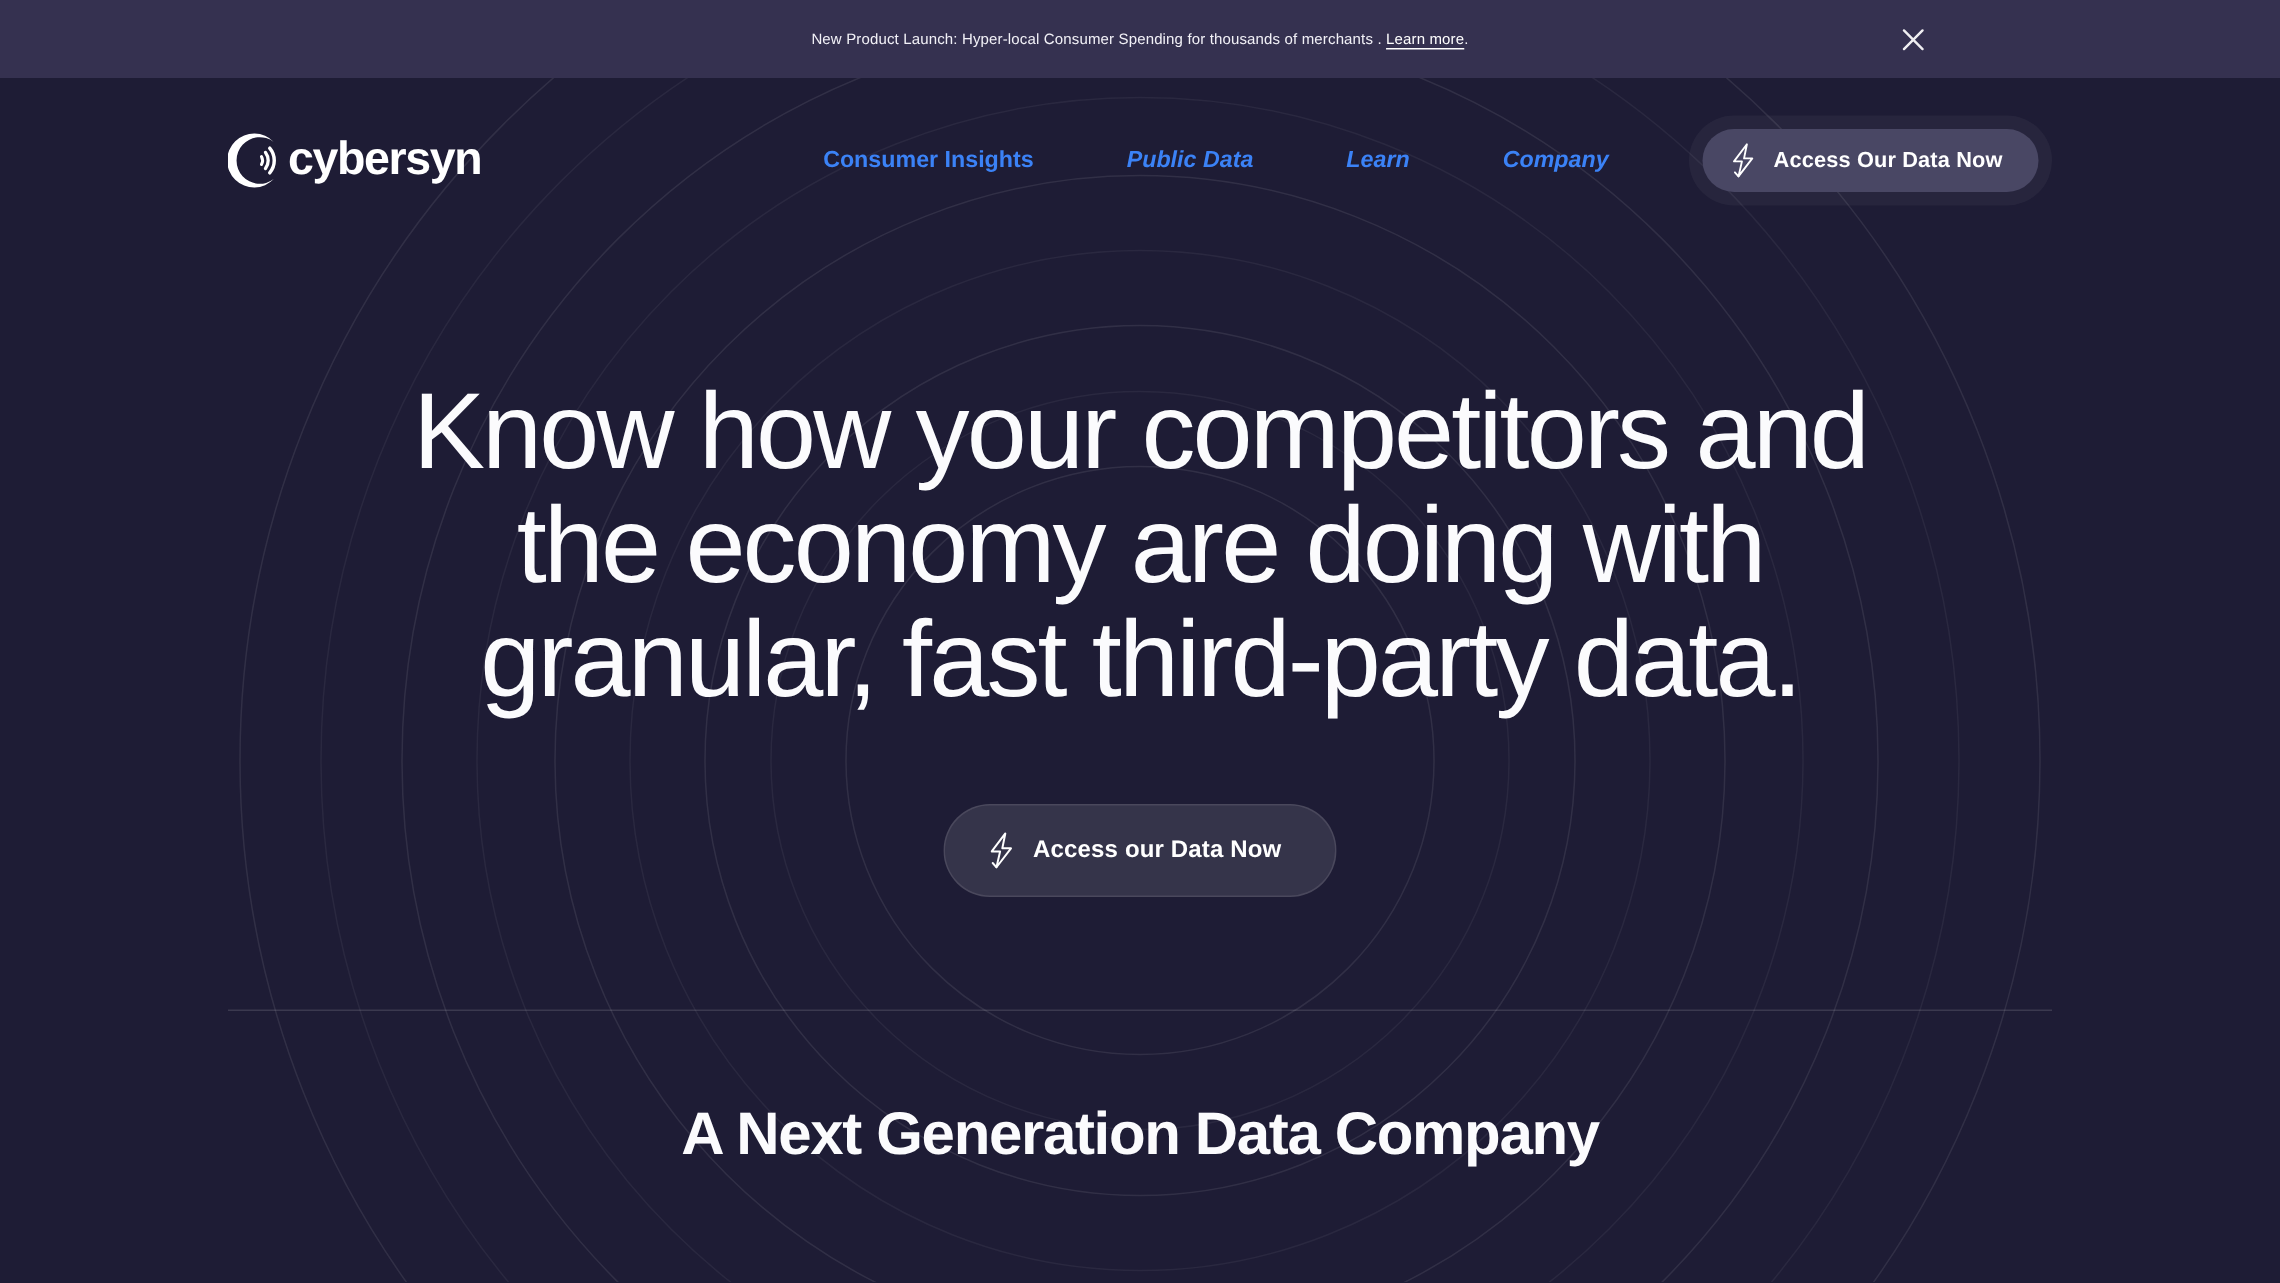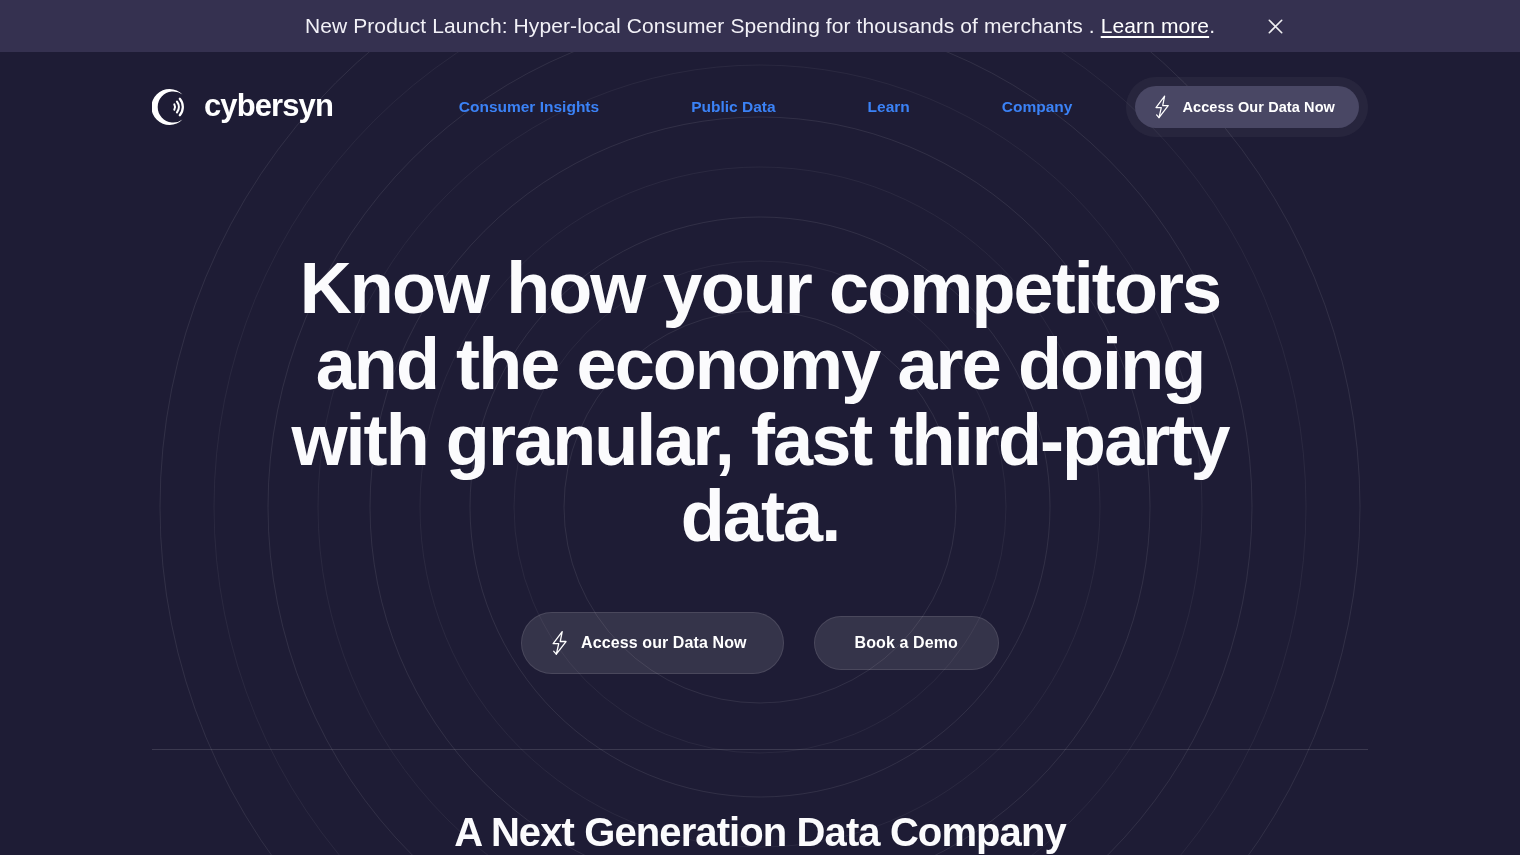--- a/index.html
+++ b/index.html
@@ -22,21 +22,21 @@
     position: relative;
     height: 52px;
     width: 100%;
     background: #353150;
     display: flex;
     align-items: center;
     justify-content: center;
     z-index: 30;
   }
   .banner-text {
-    font-size: 21px;
+    font-size: 10px;
     color: #f2f1f7;
     letter-spacing: 0.1px;
     white-space: nowrap;
   }
   .banner-link {
     color: #ffffff;
     text-decoration: underline;
     text-underline-offset: 3px;
     cursor: pointer;
   }
@@ -80,21 +80,20 @@
     position: relative;
     z-index: 10;
     height: 110px;
     display: flex;
     align-items: center;
     padding: 0 152px;
   }
   .logo {
     display: flex;
     align-items: center;
-    gap: 12px;
     cursor: pointer;
     margin-right: auto;
   }
   .logo-mark { width: 40px; height: 40px; display: block; }
   .logo-word {
     font-size: 31px;
     font-weight: 700;
     letter-spacing: -0.9px;
     color: #ffffff;
     line-height: 1;
@@ -108,21 +107,21 @@
     margin-right: 54px;
   }
   .nav-item {
     font-size: 15.5px;
     font-weight: 700;
     color: #3b82f6;
     cursor: pointer;
     white-space: nowrap;
     padding: 8px 0;
   }
-  .nav-item + .nav-item { margin-left: 92px; }
+  .nav-item + .nav-item { margin-left: 62px; font-style: italic; }
 
   
   .cta-ring {
     padding: 9px;
     border-radius: 999px;
     background: rgba(255,255,255,0.045);
     display: inline-flex;
     cursor: pointer;
   }
   .cta-pill {
@@ -144,21 +143,21 @@
   
   .hero {
     position: relative;
     z-index: 5;
     padding-top: 88px;
     text-align: center;
   }
   .hero h1 {
     font-size: 72px;
     line-height: 76px;
-    font-weight: 700;
+    font-weight: 400;
     letter-spacing: -1.9px;
     color: #fbfbfd;
     max-width: 1020px;
     margin: 0 auto;
   }
   .hero-actions {
     margin-top: 58px;
     display: flex;
     justify-content: center;
     align-items: center;
@@ -277,23 +276,20 @@
 
     <div class="hero-actions">
       <div class="btn btn-primary">
         <svg class="bolt" width="20" height="26" viewBox="0 0 19 24" fill="none" aria-hidden="true">
           <path d="M11.6 1.2 L3.0 12.6 L8.3 12.6 L6.0 22.6 L15.2 10.6 L9.7 10.6 Z" stroke="#ffffff" stroke-width="1.25" stroke-linejoin="round" stroke-linecap="round"></path>
           <path d="M6.0 22.6 L3.6 19.9" stroke="#ffffff" stroke-width="1.25" stroke-linecap="round"></path>
         </svg>
         <span>Access our Data Now</span>
       </div>
 
-      <div class="btn btn-secondary">
-        <span>Book a Demo</span>
-      </div>
     </div>
   </div>
 
   <div class="divider"></div>
 
   <div class="section">
     <h2>A Next Generation Data Company</h2>
 
   </div>
 

